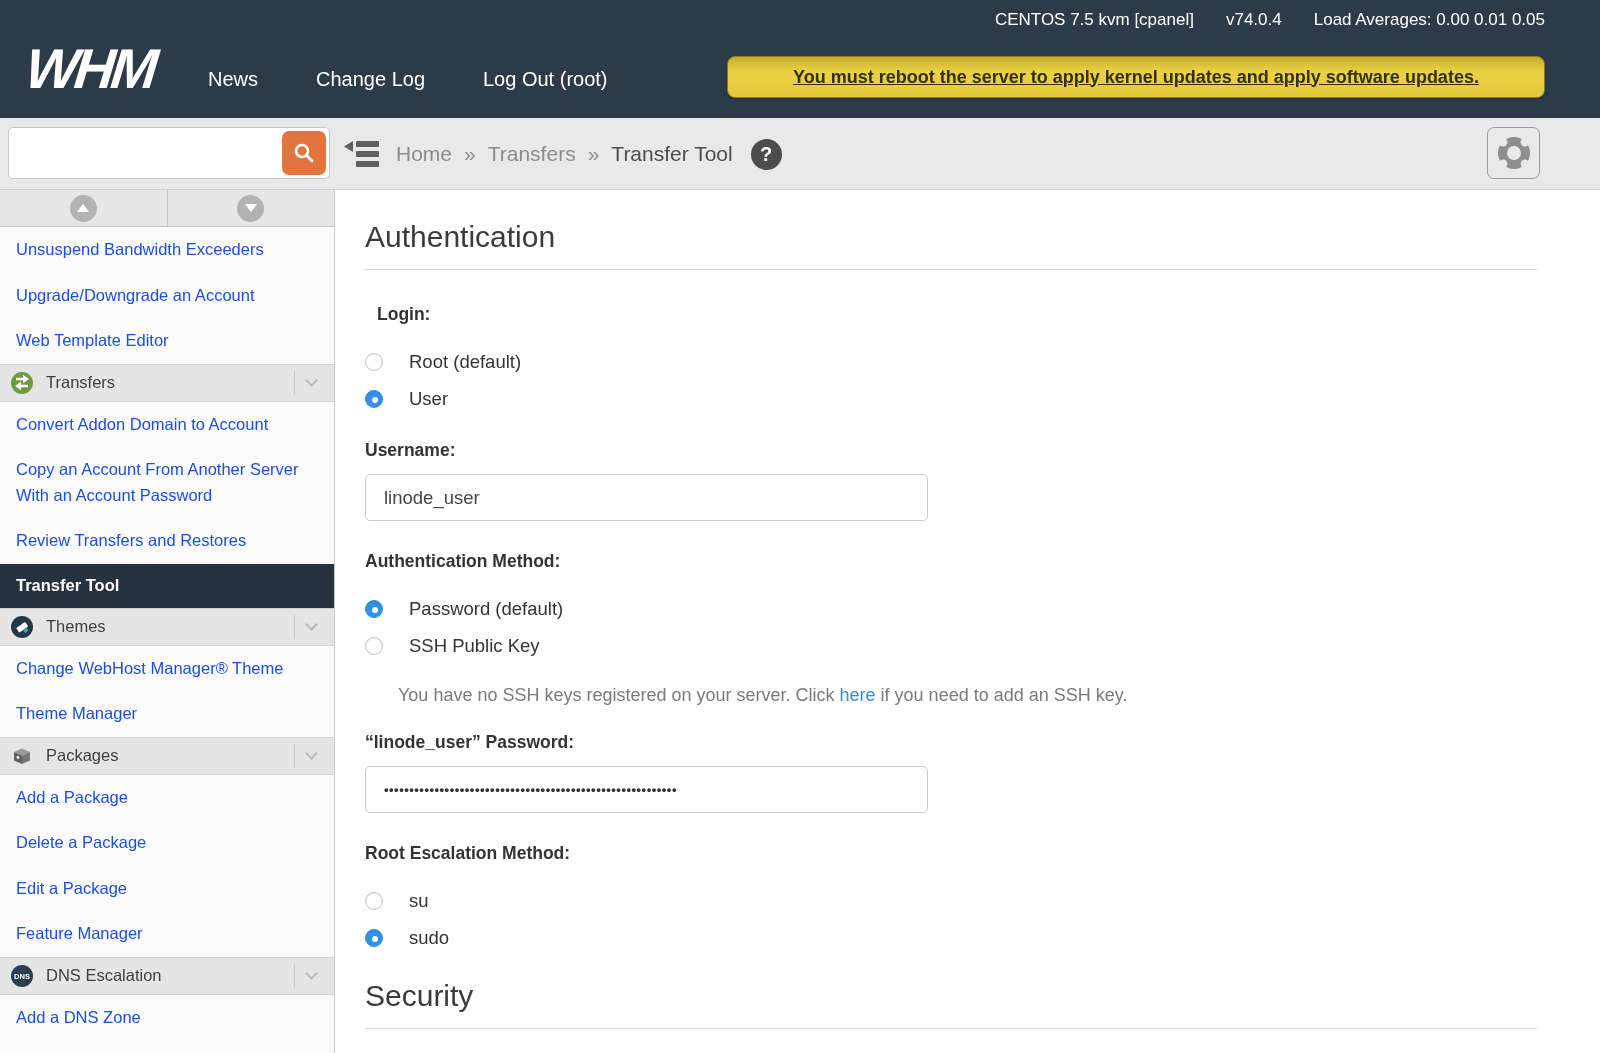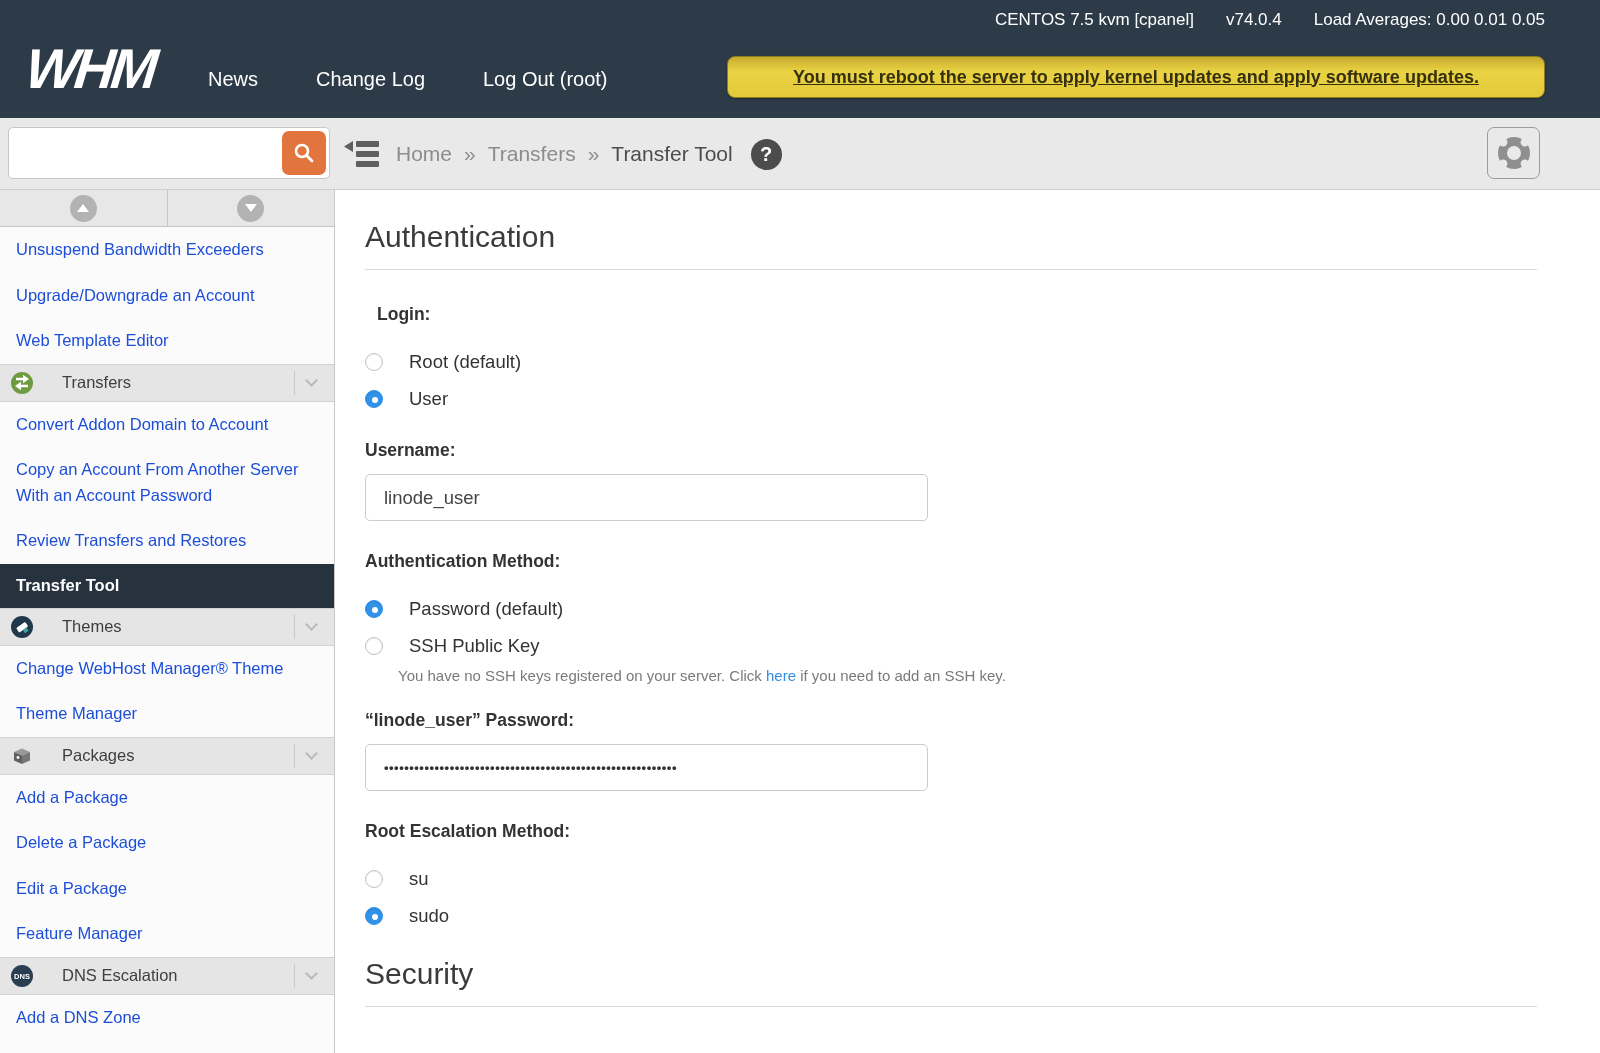--- a/index.html
+++ b/index.html
@@ -50,21 +50,21 @@
           align-items:center; justify-content:center; }
   .tri-up { width:0; height:0; border-left:6px solid transparent; border-right:6px solid transparent;
           border-bottom:8px solid #ffffff; }
   .tri-down { width:0; height:0; border-left:6px solid transparent; border-right:6px solid transparent;
           border-top:8px solid #ffffff; }
   .side-item { padding:10px 14px 10px 16px; font-size:16.5px; color:#1d4ed8; line-height:1.55; cursor:pointer; }
   .side-item.wrap { max-width:320px; }
   .side-item.selected { background:#26333e; color:#ffffff; font-weight:600; padding-top:9px; padding-bottom:9px; }
   .side-header { height:38px; background:#e5e5e5; border-top:1px solid #d2d2d2; border-bottom:1px solid #d2d2d2;
           display:flex; align-items:center; padding:0 10px 0 10px; cursor:pointer; }
-  .side-header .hicon { width:24px; height:24px; margin-right:28px; flex:0 0 auto; }
+  .side-header .hicon { width:24px; height:24px; margin-right:12px; flex:0 0 auto; }
   .side-header .hlabel { font-size:16.5px; color:#3f3f3f; flex:1; }
   .side-header .hdivider { width:1px; height:24px; background:#c9c9c9; margin-right:12px; }
   .chev { width:9px; height:9px; border-right:2px solid #b9b9b9; border-bottom:2px solid #b9b9b9;
           transform:rotate(45deg); margin-right:8px; margin-top:-4px; }
 
   
   .main { position:absolute; top:190px; left:335px; width:1265px; height:863px; background:#ffffff;
           padding:0 63px 0 30px; overflow:hidden; }
   h1.section-title { font-size:30px; font-weight:400; color:#3b3b3b; margin-top:30px; padding-bottom:15px;
           border-bottom:1px solid #dadada; }
@@ -77,21 +77,21 @@
   .radio.checked { background:#3092e8; border:1px solid #3092e8; }
   .radio.checked::after { content:""; position:absolute; left:6px; top:6px; width:6px; height:6px;
           border-radius:50%; background:#ffffff; }
   .radio-label { font-size:18.5px; color:#333333; }
   .lbl-username { margin-top:30px; }
   .text-input { display:block; margin-top:13px; width:563px; height:47px; border:1px solid #cccccc;
           border-radius:5px; font-size:18.5px; color:#444444; padding:0 18px;
           font-family:"Liberation Sans", sans-serif; outline:none; background:#ffffff; }
   .password-input { font-size:13px; font-weight:bold; letter-spacing:0.5px; color:#333; }
   .lbl-method { margin-top:30px; }
-  .ssh-note { margin:10px 0 0 33px; font-size:15px; color:#7a7a7a; }
+  .ssh-note { margin:28px 0 0 33px; font-size:18px; color:#7a7a7a; }
   .ssh-note a { color:#2f8de4; text-decoration:none; cursor:pointer; }
   .lbl-password { margin-top:26px; }
   .lbl-escalation { margin-top:30px; }
   .title-security { margin-top:38px; }
 </style>
 </head>
 <body>
 
 <div id="root">
 

